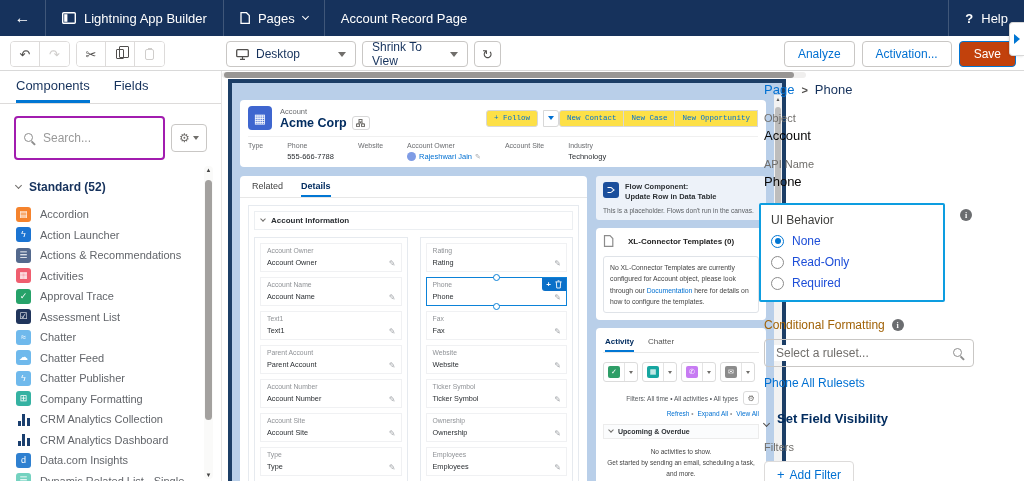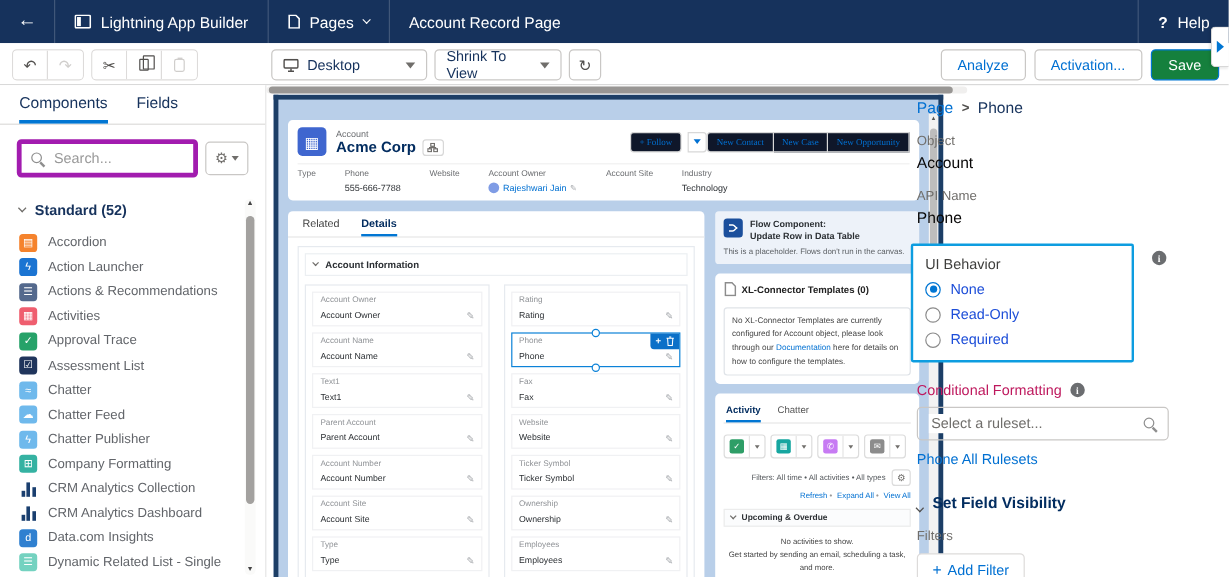--- a/index.html
+++ b/index.html
@@ -32,30 +32,30 @@
   .paste-ic::before{content:'';position:absolute;top:-2px;left:1.5px;width:4px;height:2.5px;background:currentColor}
   .tb-select{position:absolute;top:5px;height:26px;border:1px solid #c9c7c5;border-radius:4px;background:#fff;
              display:flex;align-items:center;gap:7px;padding:0 9px;font-size:12px;color:#16325c;cursor:pointer}
   .tb-select .caret{margin-left:auto}
   .caret{width:0;height:0;border-left:4px solid transparent;border-right:4px solid transparent;border-top:5px solid #706e6b}
   .tb-sq{position:absolute;top:5px;width:27px;height:26px;border:1px solid #c9c7c5;border-radius:4px;background:#fff;
          color:#514f4d;font-size:13px;display:flex;align-items:center;justify-content:center;cursor:pointer}
   .tb-right{position:absolute;top:5px;right:8px;display:flex;gap:7px}
   .btn-neutral{height:26px;padding:0 13px;border:1px solid #c9c7c5;border-radius:4px;background:#fff;color:#0070d2;
                font-size:12px;font-family:inherit;cursor:pointer}
-  .btn-brand{height:26px;padding:0 14px;border:1px solid #0176d3;border-radius:4px;background:#15803d;color:#fff;
+  .btn-brand{height:26px;padding:0 14px;border:1px solid #0176d3;border-radius:4px;background:#c2410c;color:#fff;
              font-size:12px;font-family:inherit;cursor:pointer}
 
   
   .sidebar{position:absolute;left:0;top:71px;width:222px;bottom:0;background:#fff;border-right:1px solid #e5e5e5}
   .sb-tabs{display:flex;border-bottom:1px solid #dddbda;height:33px;padding:0 16px;gap:24px}
   .sb-tab{font-size:13px;color:#16325c;display:flex;align-items:center;cursor:pointer;border-bottom:3px solid transparent}
   .sb-tab.active{border-bottom:3px solid #0176d3;font-weight:normal}
   .sb-search{display:flex;gap:6px;padding:12px 14px 0 14px;align-items:center}
-  .search-box{flex:1;height:32px;border:4px solid #a21caf;border-radius:4px;display:flex;align-items:center;padding:0 8px;gap:6px}
+  .search-box{flex:1;height:44px;border:2px solid #a21caf;border-radius:4px;display:flex;align-items:center;padding:0 8px;gap:6px}
   .search-box input{border:none;outline:none;width:100%;font-size:12px;color:#333;font-family:inherit}
   .search-box input::placeholder{color:#999}
   .mag{width:11px;height:11px;position:relative;flex:0 0 auto}
   .mag::before{content:'';position:absolute;width:7px;height:7px;border:1.5px solid #8e8e8e;border-radius:50%;top:0;left:0}
   .mag::after{content:'';position:absolute;width:4.5px;height:1.6px;background:#8e8e8e;transform:rotate(45deg);bottom:0;right:0}
   .gear-btn{width:36px;height:28px;border:1px solid #c9c7c5;border-radius:4px;background:#fff;display:flex;
             align-items:center;justify-content:center;gap:3px;cursor:pointer;color:#706e6b}
   .gear-g{font-size:12px;line-height:1}
   .caret.sm{border-left-width:3px;border-right-width:3px;border-top-width:4px}
   .sb-section{display:flex;align-items:center;gap:8px;padding:20px 0 0 16px;font-size:12px;font-weight:bold;color:#16325c}
@@ -85,22 +85,22 @@
   
   .rec-head{padding:6px 8px}
   .rh-top{display:flex;align-items:center;gap:8px}
   .acct-icon{width:24px;height:24px;border-radius:4px;background:#3f66cf;color:#fff;font-size:13px;display:flex;
              align-items:center;justify-content:center}
   .rh-entity{font-size:7.5px;color:#6b6d70}
   .rh-name{font-size:12.5px;font-weight:bold;color:#032d60;display:flex;align-items:center;gap:5px}
   .hier-btn{width:18px;height:14px;border:1px solid #d8d8d8;border-radius:3px;background:#fff;display:flex;
             align-items:center;justify-content:center;padding:0;cursor:pointer}
   .rh-actions{margin-left:auto;display:flex;align-items:center}
-  .act-btn{height:17px;padding:0 7px;background:#0f172a;border:1px solid #d8d8d8;border-left:none;color:#0070d2;
-           font-size:7.5px;font-family:Liberation Serif, serif;cursor:pointer;white-space:nowrap}
+  .act-btn{height:17px;padding:0 7px;background:#fde047;border:1px solid #d8d8d8;border-left:none;color:#0070d2;
+           font-size:7.5px;font-family:Liberation Mono, monospace;cursor:pointer;white-space:nowrap}
   .act-btn.first{border-left:1px solid #d8d8d8;border-radius:3px;margin-right:5px}
   .act-btn.grp-first{border-left:1px solid #d8d8d8;border-radius:3px 0 0 3px}
   .act-caret{height:17px;width:16px;background:#fff;border:1px solid #d8d8d8;border-left:1px solid #d8d8d8;
              border-radius:0 3px 3px 0;display:flex;align-items:center;justify-content:center;cursor:pointer}
   .act-caret .caret{border-left-width:3px;border-right-width:3px;border-top-width:4px;border-top-color:#0070d2}
   .rh-details{display:flex;gap:24px;margin-top:6px;border-top:1px solid #f0f0f0;padding-top:5px}
   .hd-label{font-size:7px;color:#6b6d70;white-space:nowrap}
   .hd-valrow{display:flex;align-items:center;gap:3px;margin-top:3px;min-height:9px}
   .hd-value{font-size:7.5px;color:#2b2f33;white-space:nowrap}
   .hd-value.link{color:#0070d2}
@@ -133,21 +133,21 @@
   .mv-ic{font-style:normal;font-size:8px;font-weight:bold;line-height:1}
 
   
   .rcol{width:170px;display:flex;flex-direction:column;gap:8px}
   .flow-card{background:#edf2f9;border-radius:3px;padding:6px 7px}
   .flow-head{display:flex;gap:6px;align-items:flex-start}
   .flow-icon{width:16px;height:16px;border-radius:3px;background:#1b4f9c;display:flex;align-items:center;justify-content:center;flex:0 0 auto}
   .flow-title{font-size:7.5px;font-weight:bold;color:#2b2f33;line-height:1.35}
   .flow-sub{font-size:6.6px;color:#5b5f63;margin-top:5px}
   .xl-card{padding:7px}
-  .xl-head{display:flex;gap:4px;align-items:center;font-size:8px;font-weight:bold;color:#222}
+  .xl-head{display:flex;gap:14px;align-items:center;font-size:8px;font-weight:bold;color:#222}
   .xl-box{margin-top:9px;border:1px solid #dfe3e8;border-radius:3px;padding:5px 6px;font-size:6.8px;color:#444;line-height:1.65}
   .xl-box .link-inline{color:#0070d2}
   .activity-card{padding:7px;min-height:168px}
   .ac-tabs{display:flex;gap:14px;border-bottom:1px solid #e7e7e7;padding:0 2px}
   .ac-tab{font-size:8px;color:#555;padding:2px 0 4px 0;border-bottom:2px solid transparent;cursor:pointer}
   .ac-tab.active{font-weight:bold;color:#032d60;border-bottom:2px solid #0176d3}
   .composer{display:flex;gap:4px;margin-top:9px}
   .cb{display:flex;border:1px solid #dcdcdc;border-radius:3px;overflow:hidden;background:#fff;cursor:pointer}
   .cb-main{padding:3px 4px;display:flex;align-items:center;border-right:1px solid #e4e4e4}
   .cb-ic{width:12px;height:12px;border-radius:2px;color:#fff;font-size:7px;display:flex;align-items:center;justify-content:center}
@@ -181,21 +181,21 @@
   .radio-row{display:flex;align-items:center;gap:8px;margin-top:7px;cursor:pointer}
   .radio{width:13px;height:13px;border:1px solid #8b8b8b;border-radius:50%;background:#fff;position:relative;flex:0 0 auto}
   .radio.sel{border:1px solid #0176d3}
   .radio.sel::after{content:'';position:absolute;left:2.5px;top:2.5px;width:6px;height:6px;border-radius:50%;background:#0176d3}
   .r-label{font-size:12px;color:#1d4ed8}
   .info{width:12px;height:12px;border-radius:50%;background:#6b6d70;color:#fff;display:inline-flex;align-items:center;
         justify-content:center;font-size:8px;font-style:normal;flex:0 0 auto}
   .info::after{content:'i';font-family:"Liberation Serif",serif;font-weight:bold}
   .ui-info{position:absolute;right:2px;top:6px}
   .cond-row{display:flex;align-items:center;gap:7px;margin-top:16px}
-  .cond-label{font-size:12px;color:#be185d}
+  .cond-label{font-size:12px;color:#a16207}
   .ruleset{margin-top:7px;height:28px;border:1px solid #c9c7c5;border-radius:4px;display:flex;align-items:center;
            padding:0 9px;gap:6px}
   .ruleset input{border:none;outline:none;flex:1;font-size:12px;font-family:inherit;color:#333}
   .ruleset input::placeholder{color:#706e6b}
   .p-link{color:#0070d2;font-size:12px;margin-top:9px;cursor:pointer}
   .vis-head{display:flex;align-items:flex-end;gap:8px;margin-top:21px;font-size:13px;font-weight:bold;color:#032d60}
   .vis-head .chev{color:#514f4d}
   .add-filter{margin-top:8px;width:90px;height:27px;border:1px solid #dddbda;border-radius:4px;background:#fff;
               display:flex;align-items:center;justify-content:center;gap:5px;color:#0070d2;font-size:12px;
               font-family:inherit;cursor:pointer}

